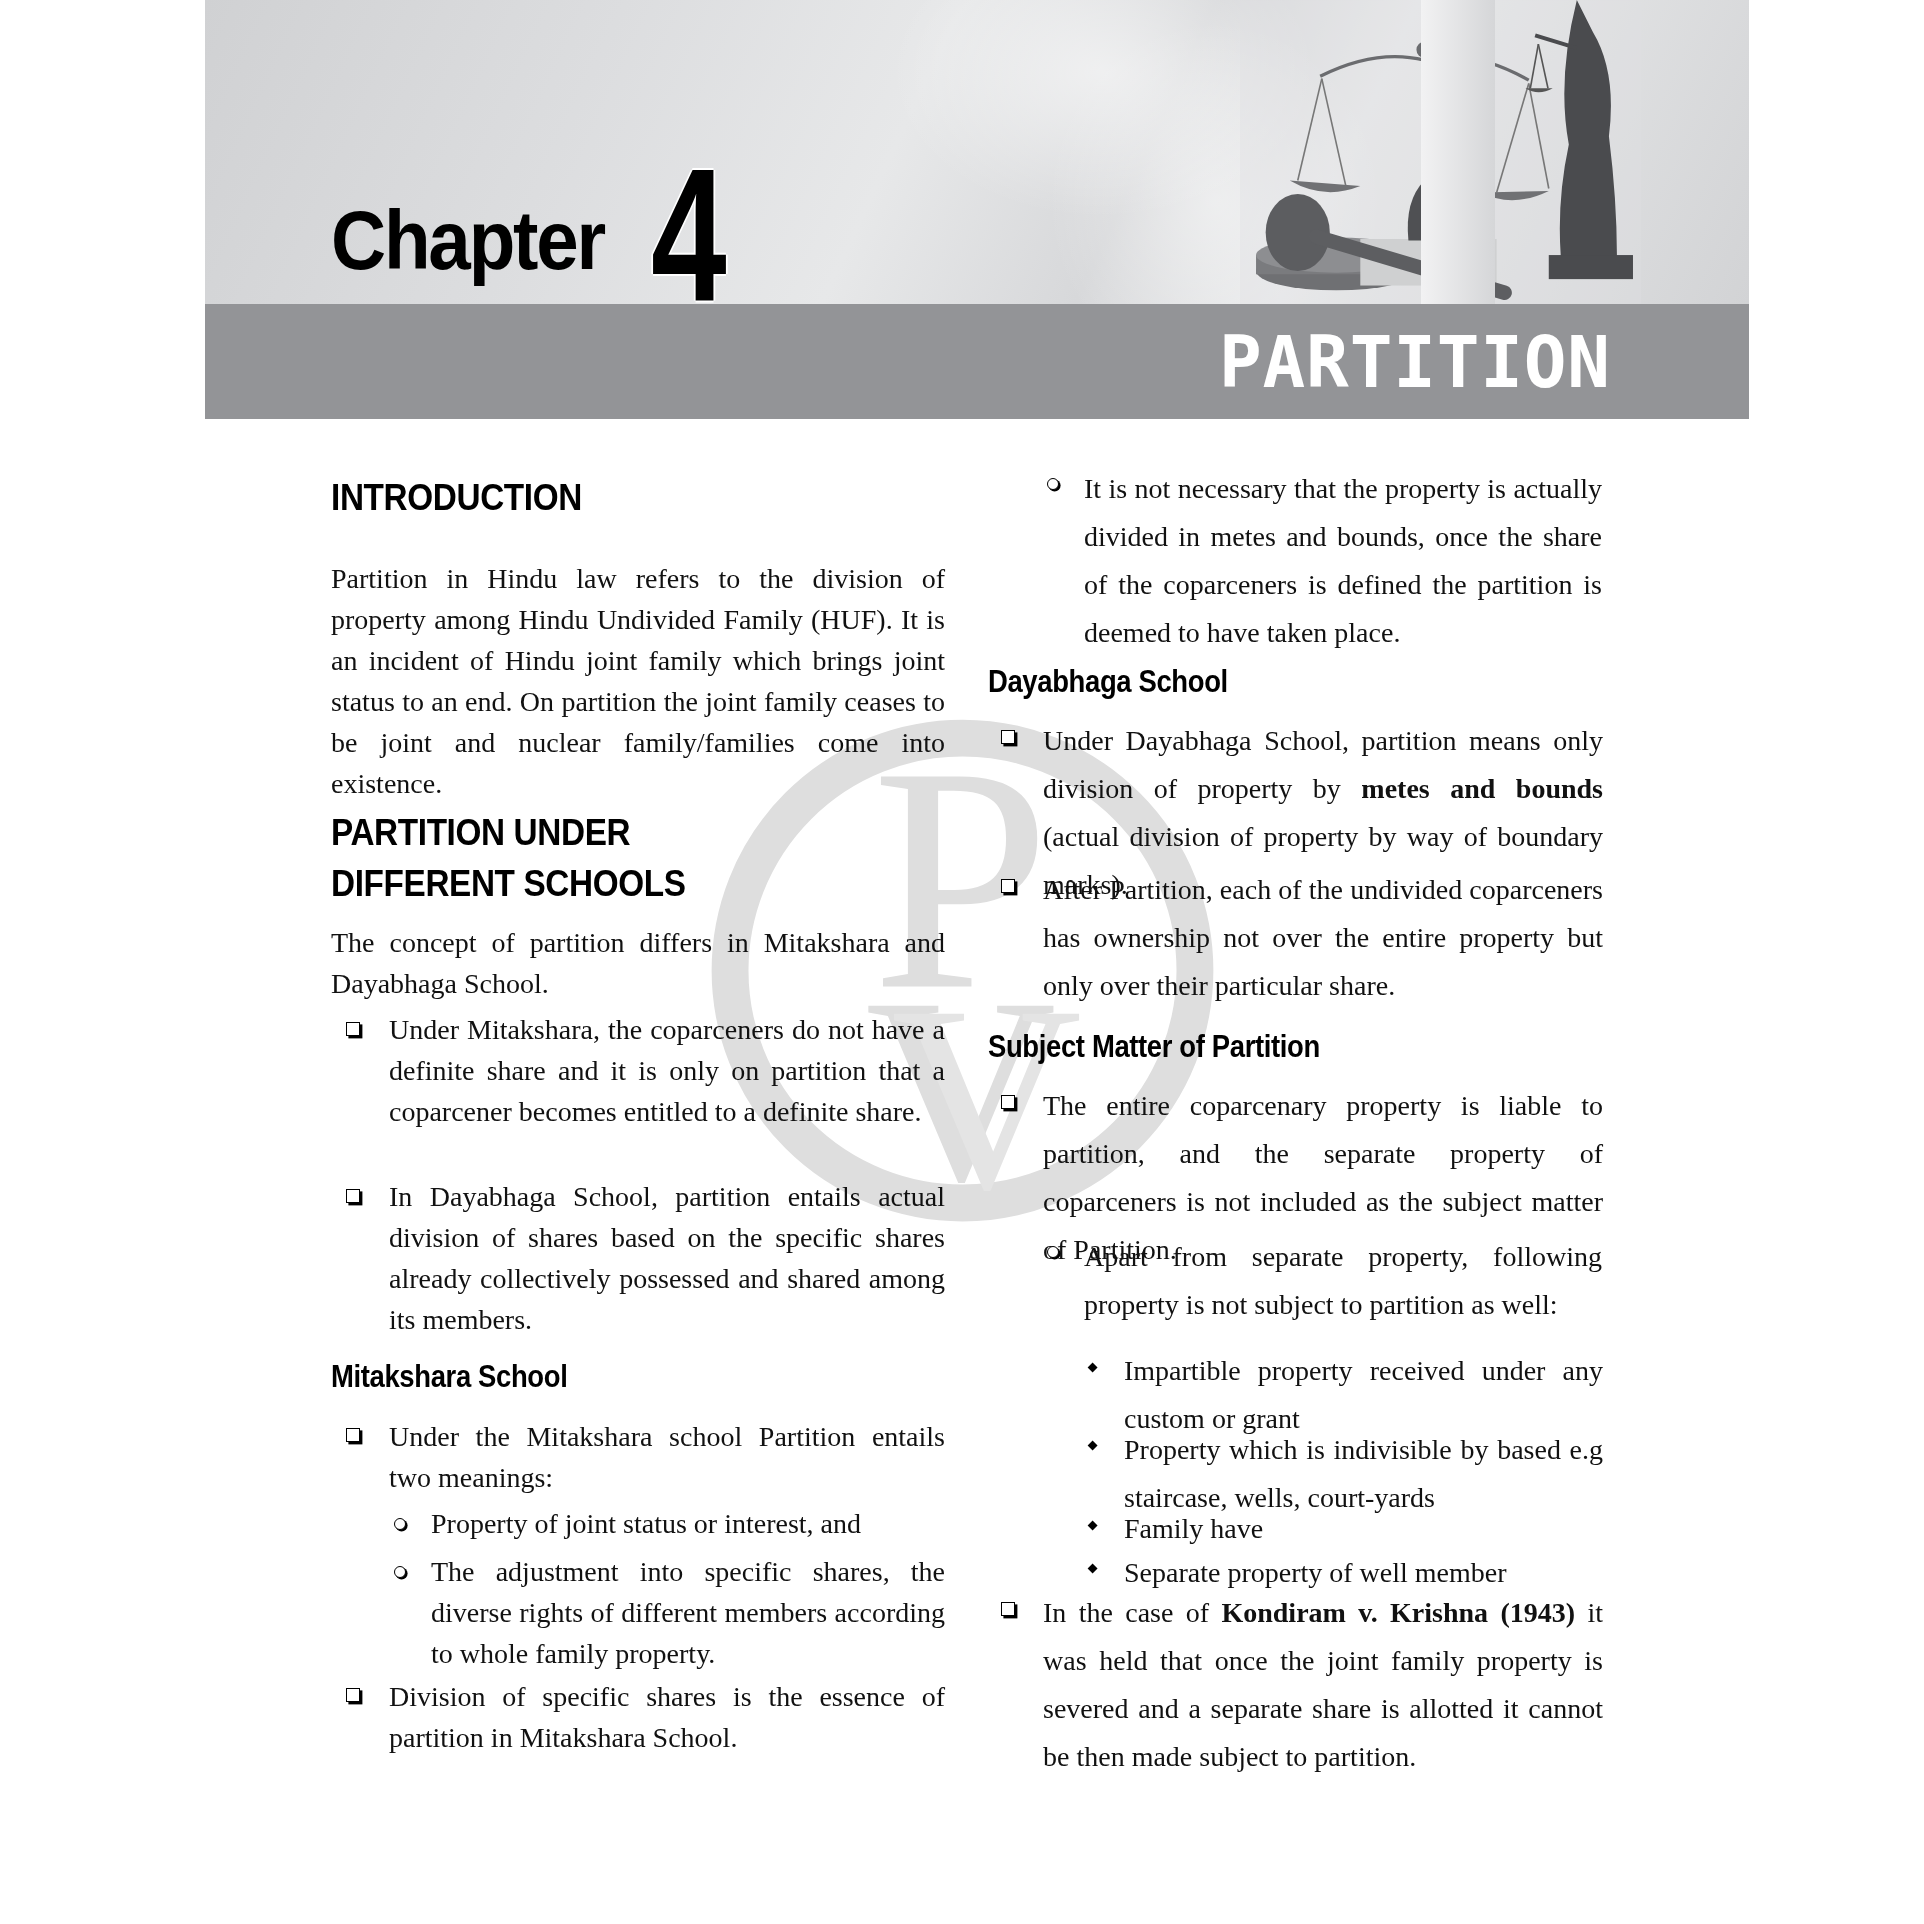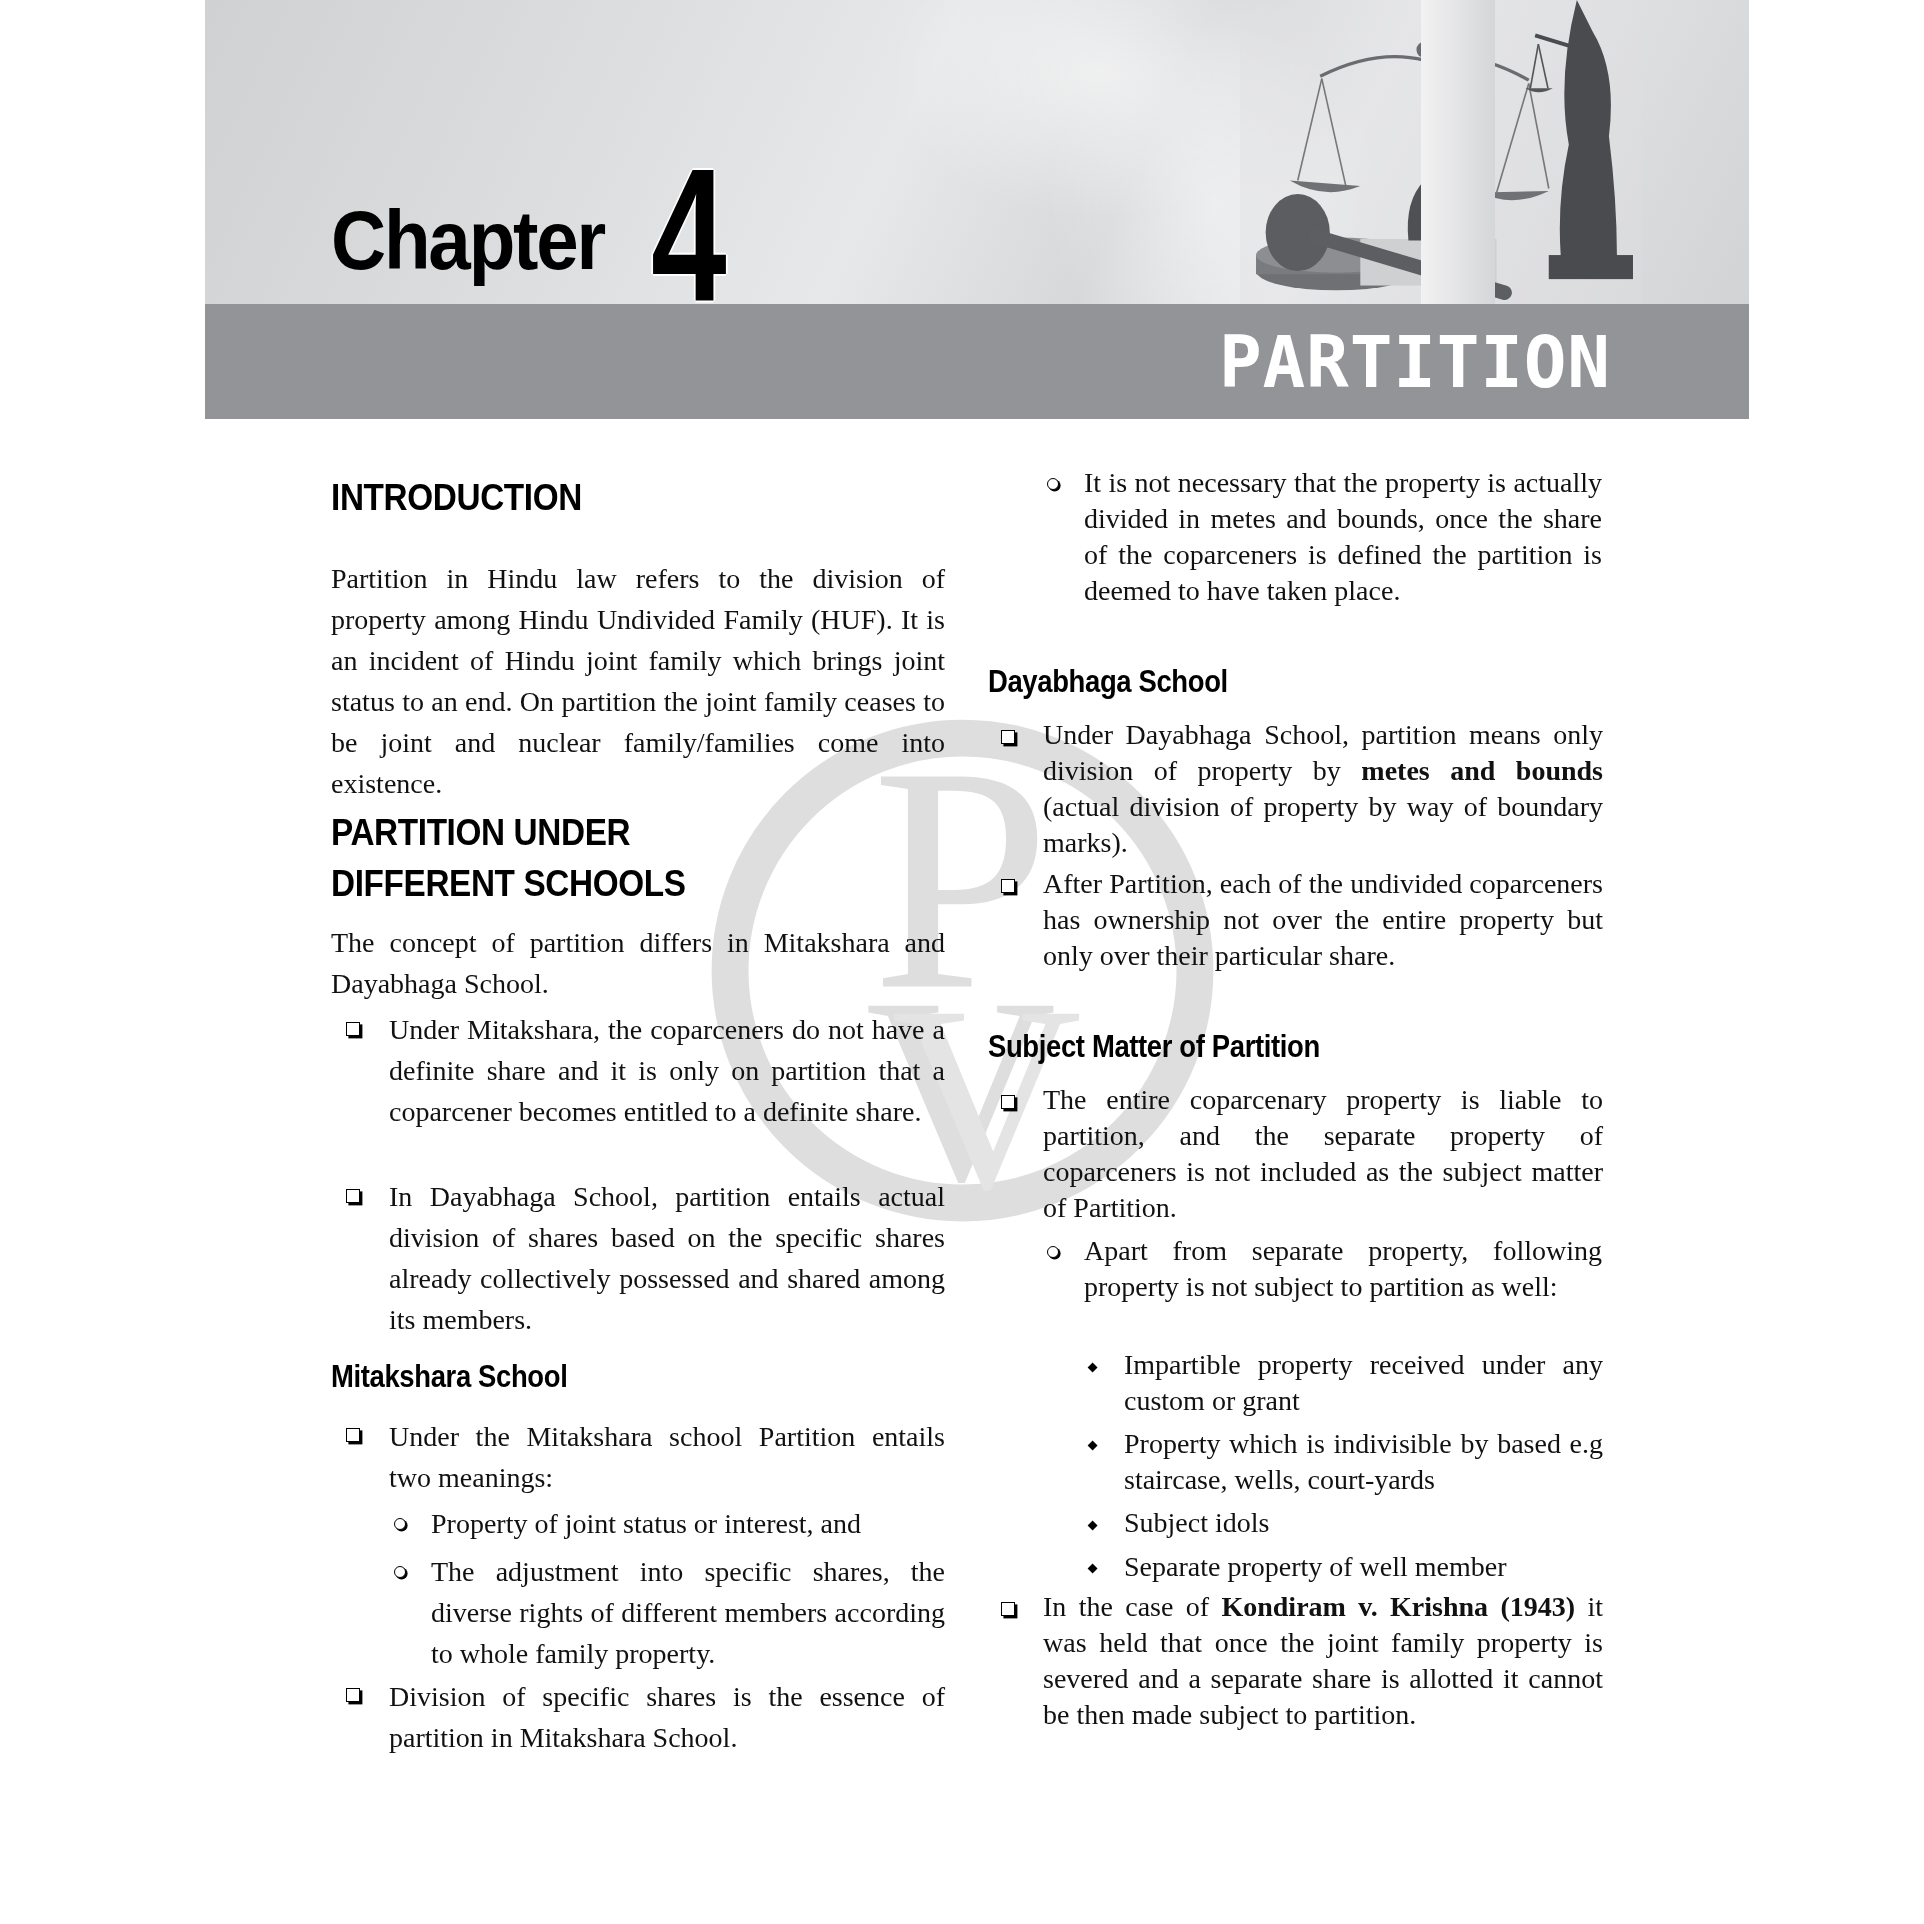--- a/index.html
+++ b/index.html
@@ -61,21 +61,21 @@
     font-family: "Liberation Sans", "DejaVu Sans", sans-serif; font-weight: bold;
     font-size: 30.5px; line-height: 38px; color: #000; letter-spacing: -0.4px;
     transform: scaleX(0.9); transform-origin: left top; white-space: nowrap;
   }
   .para {
     position: absolute; text-align: justify; text-align-last: left;
     font-family: "Liberation Serif", "DejaVu Serif", serif;
     font-size: 28px; color: #111;
   }
   .L { line-height: 41px; }
-  .R { line-height: 36px; }
+  .R { line-height: 48px; }
   .para b { font-weight: bold; }
 
   .bullet { position: absolute; }
   .sq {
     width: 12px; height: 12px; border: 1.6px solid #000; background: #fff;
     box-shadow: 2.4px 2.4px 0 #000;
   }
   .circ {
     width: 10.4px; height: 10.4px; border: 1.6px solid #000; border-radius: 50%;
     box-shadow: 1.6px 1.6px 0 #000; background: #fff;
@@ -179,20 +179,20 @@
 <div class="bullet circ" style="left:1047px;top:1246px"></div>
 <div class="para R" style="left:1084px;top:1233px;width:518px">Apart from separate property, following property is not subject to partition as well:</div>
 
 <div class="bullet dia" style="left:1089px;top:1364px"></div>
 <div class="para R" style="left:1124px;top:1347px;width:479px">Impartible property received under any custom or grant</div>
 
 <div class="bullet dia" style="left:1089px;top:1442px"></div>
 <div class="para R" style="left:1124px;top:1426px;width:479px">Property which is indivisible by based e.g staircase, wells, court-yards</div>
 
 <div class="bullet dia" style="left:1089px;top:1522px"></div>
-<div class="para R" style="left:1124px;top:1505px;width:479px">Subject idols</div>
+<div class="para R" style="left:1124px;top:1505px;width:479px">Family have</div>
 
 <div class="bullet dia" style="left:1089px;top:1565px"></div>
 <div class="para R" style="left:1124px;top:1549px;width:479px">Separate property of well member</div>
 
 <div class="bullet sq" style="left:1001px;top:1602px"></div>
 <div class="para R" style="left:1043px;top:1589px;width:560px"><span>In the case of </span><b>Kondiram v. Krishna (1943)</b><span> it was held that once the joint family property is severed and a separate share is allotted it cannot be then made subject to partition.</span></div>
 
 
 </body></html>

